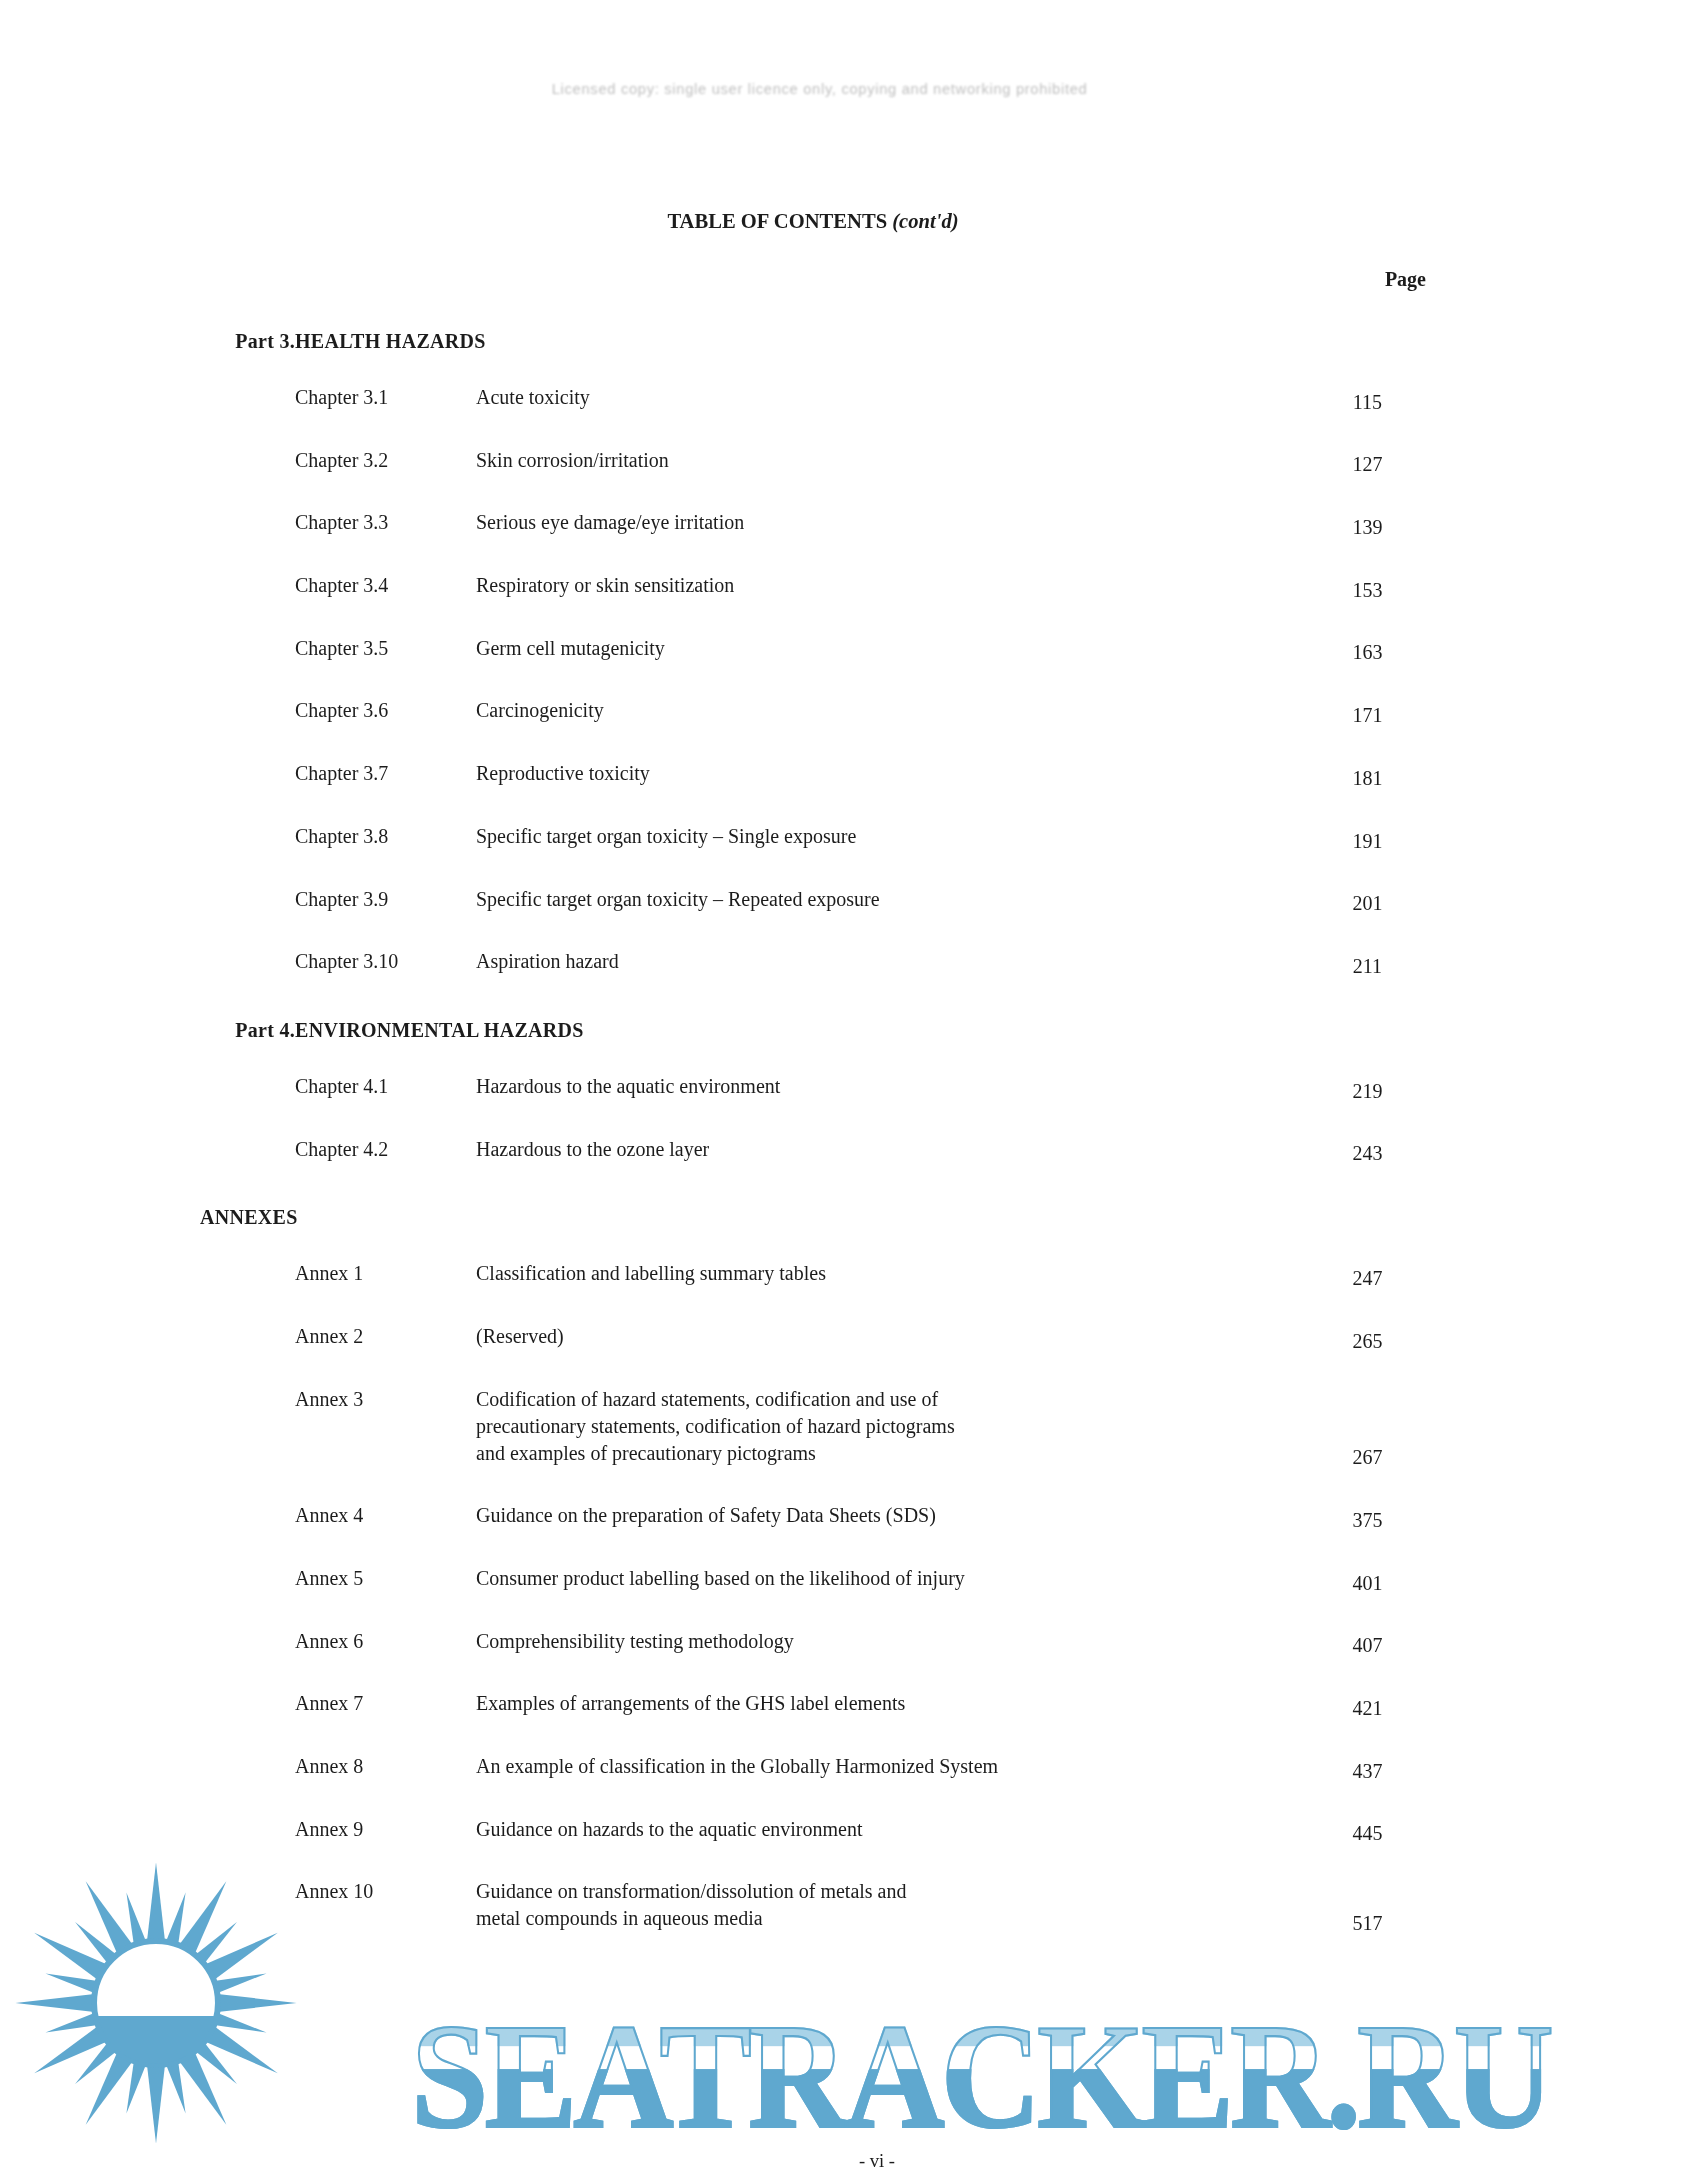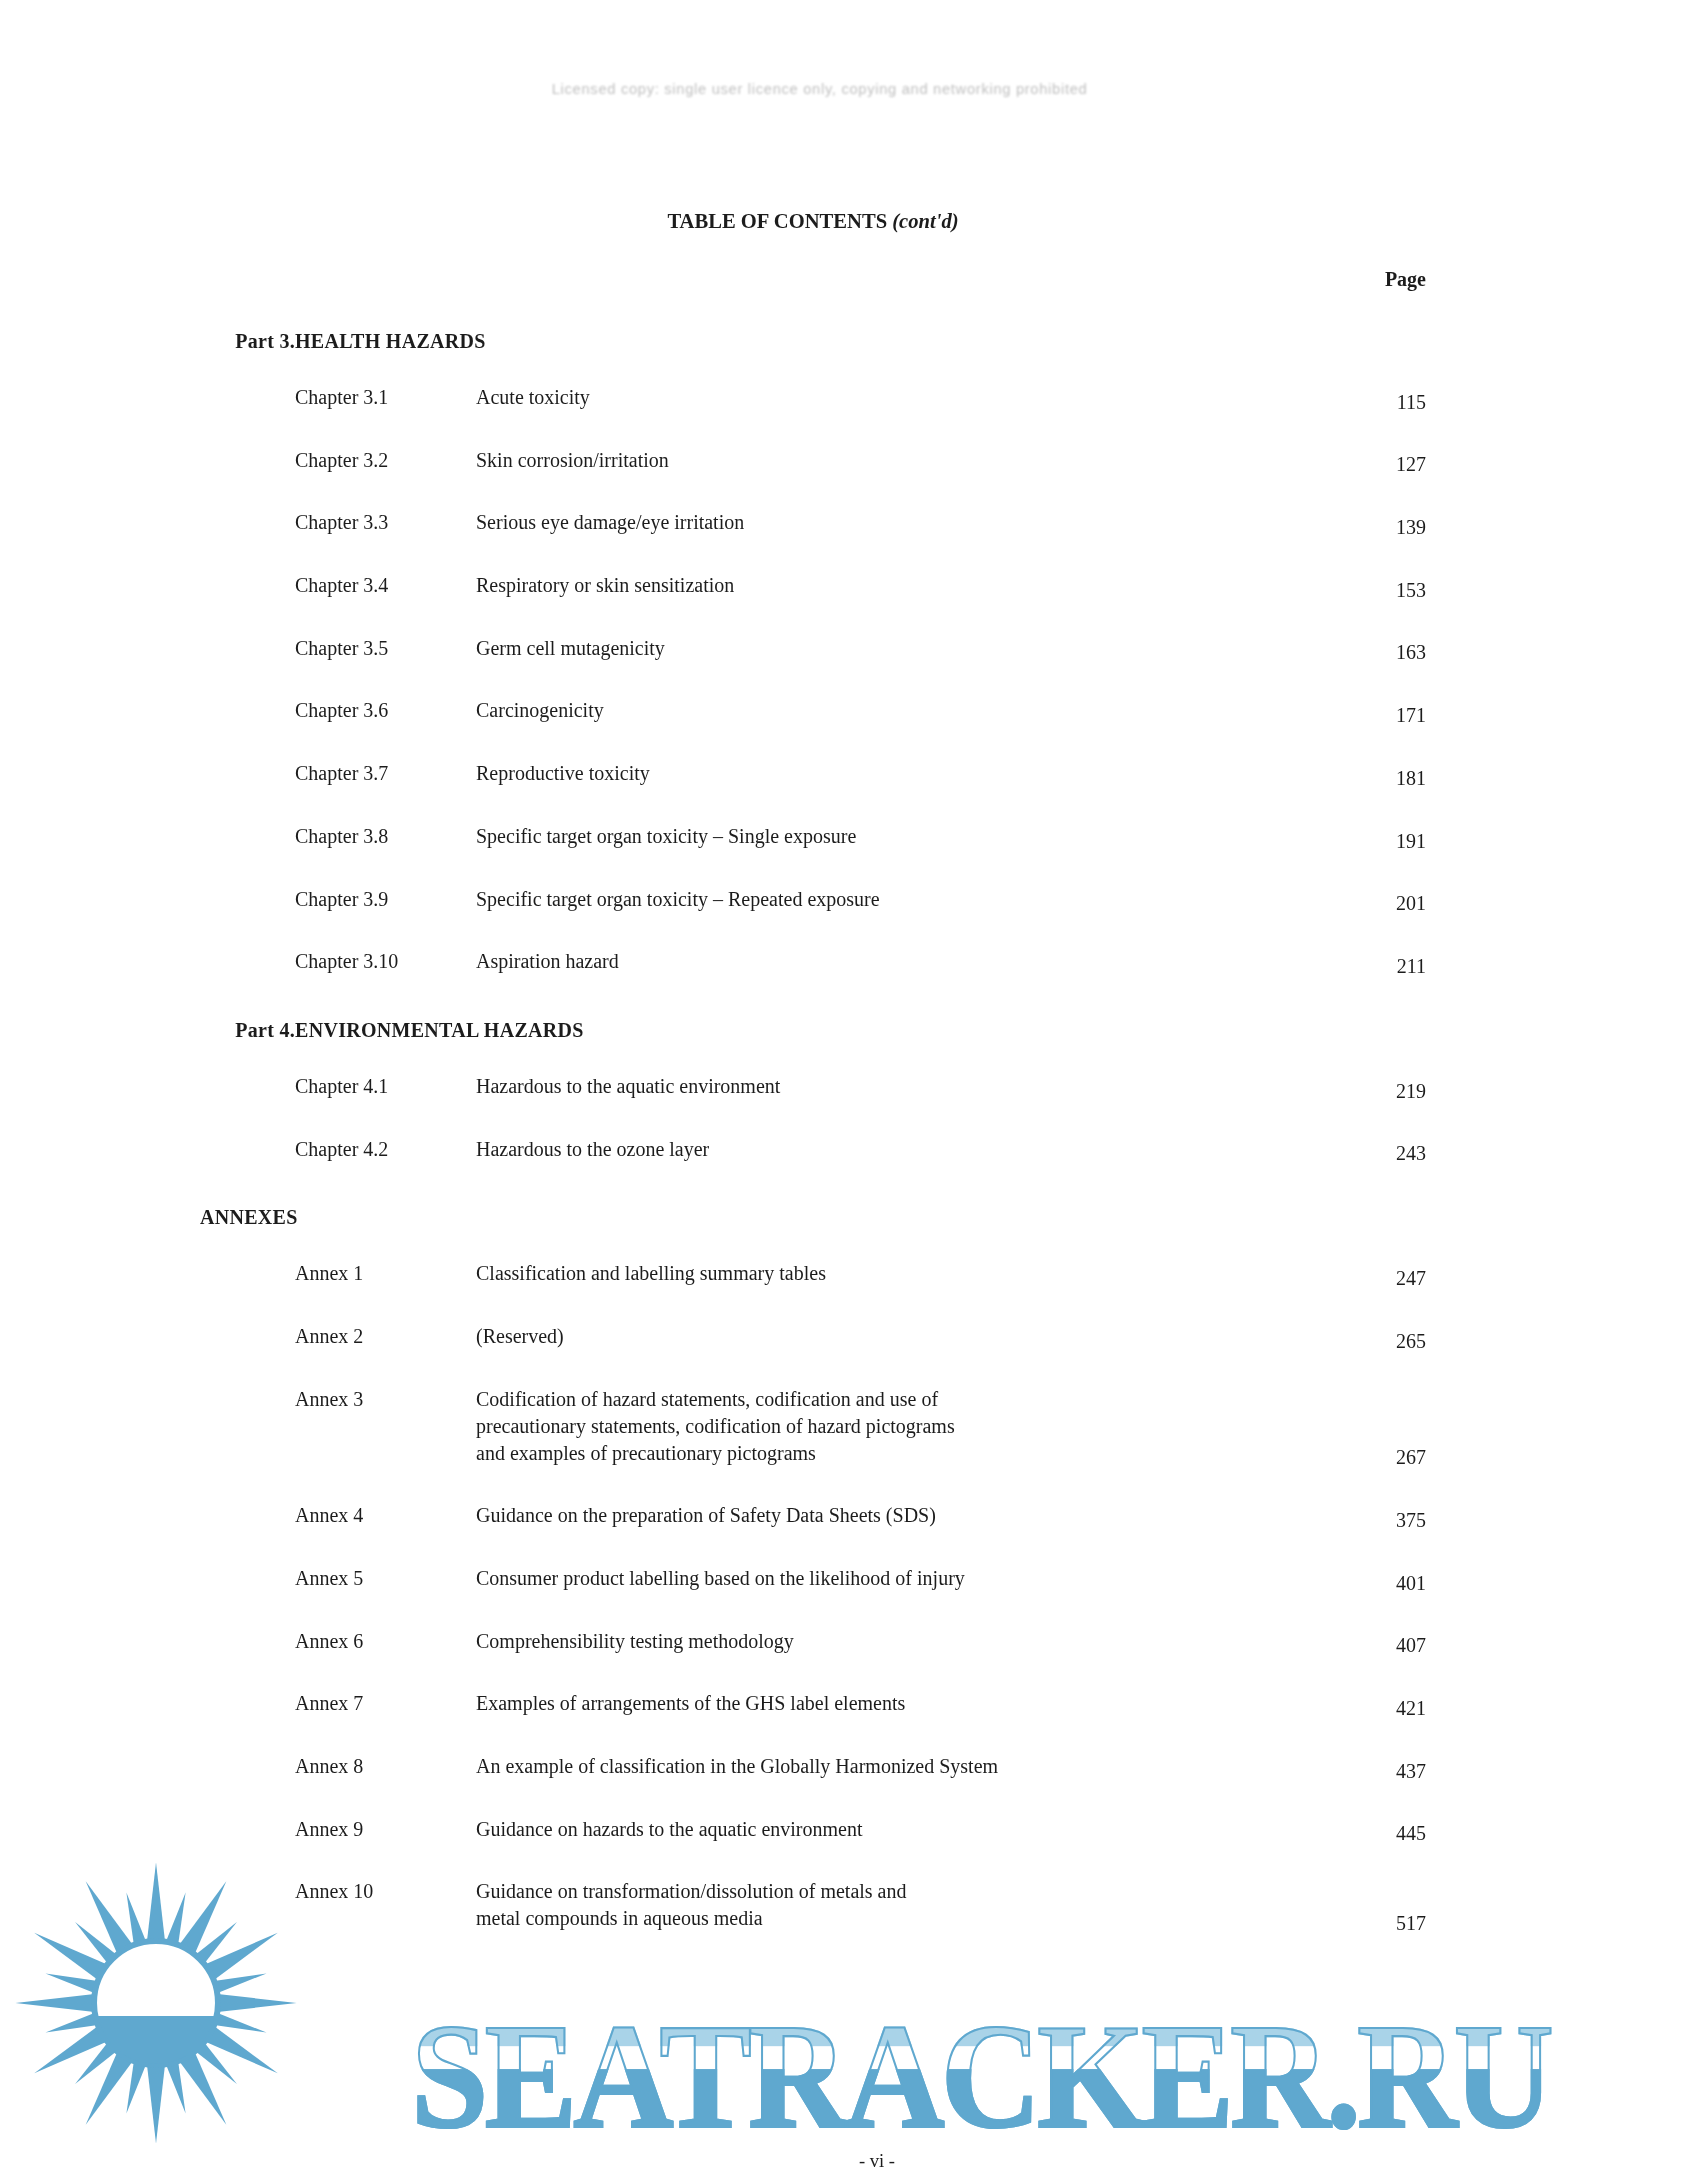--- a/index.html
+++ b/index.html
@@ -69,21 +69,21 @@
     margin:0 4px 4.7px 6.7px;
     background-image:radial-gradient(circle, #2a2a2a 1.4px, transparent 1.9px);
     background-size:8.3px 8px;
     background-repeat:repeat-x;
     background-position:0 100%;
   }
   .leader-gap { margin-left:73px; }
 
   .toc-page {
     flex:none; width:117px;
-    text-align:right;
+    text-align:center;
     align-self:flex-end;
   }
 
   .watermark {
     position:absolute;
     left:13.3px; bottom:37px;
     width:1655px;
     display:flex;
     align-items:flex-end;
     pointer-events:none;

